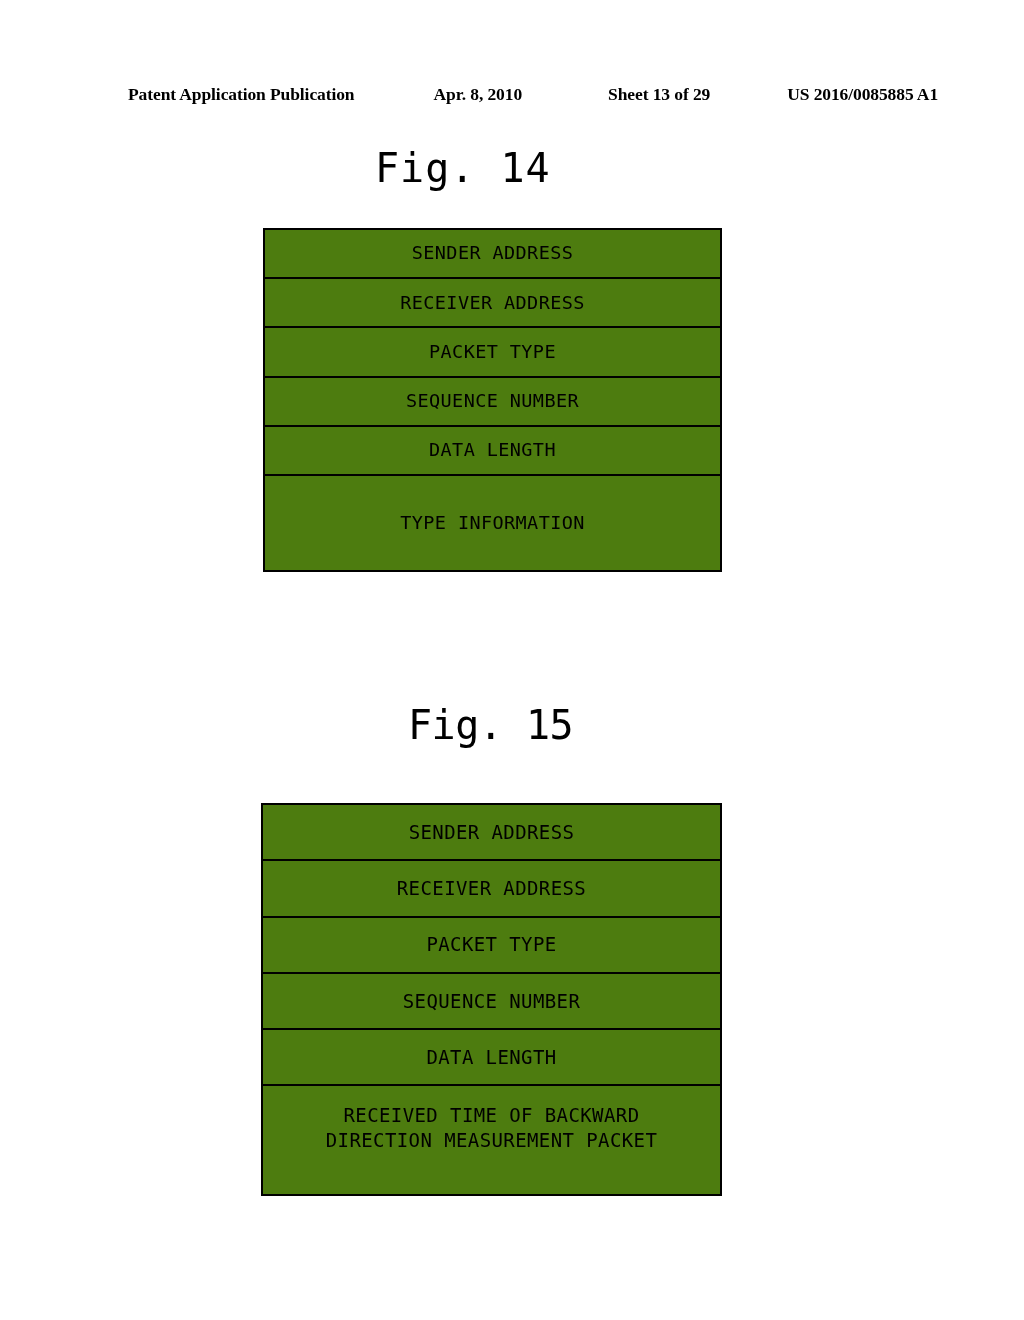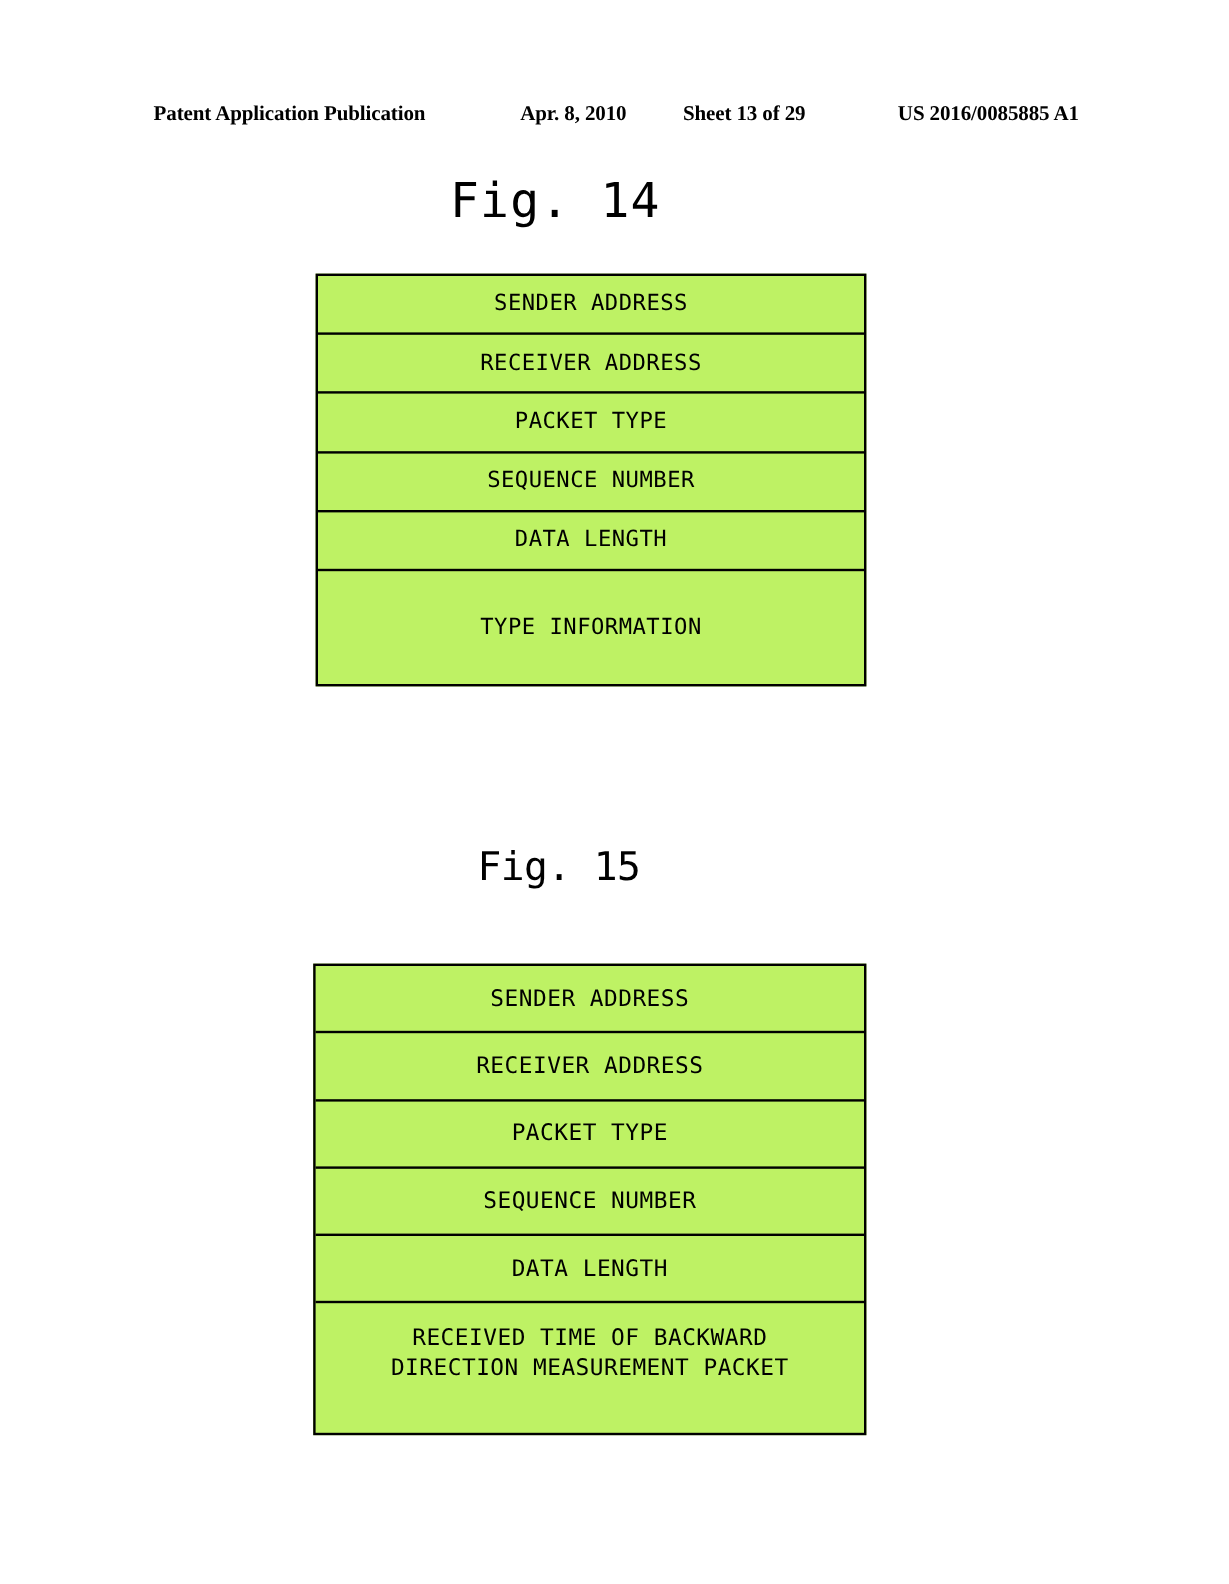--- a/index.html
+++ b/index.html
@@ -26,51 +26,51 @@
     display: flex;
     align-items: baseline;
     font-family: "Liberation Serif", "DejaVu Serif", serif;
     font-weight: bold;
     font-size: 17.5px;
     letter-spacing: -0.1px;
     white-space: nowrap;
     gap: 39px;
   }
   .hdr-pub    { margin-right: 40px; }
-  .hdr-date   { margin-right: 8px; }
-  .hdr-sheet  { margin-right: 38px; }
+  .hdr-date   { margin-right: 20px; }
+  .hdr-sheet  { margin-right: 38px; margin-left: 27px; }
   .hdr-docnum { }
 
   
   .fig-caption {
     position: absolute;
     font-family: "DejaVu Sans Mono", "Liberation Mono", monospace;
     font-weight: 400;
     color: #000;
     white-space: nowrap;
   }
   #fig14-caption {
     top: 145px;
     left: 375px;
     font-size: 40px;
     letter-spacing: 1px;
   }
   #fig15-caption {
     top: 702px;
-    left: 398px;
-    font-size: 33px;
+    left: 408px;
+    font-size: 40px;
     letter-spacing: -0.5px;
   }
 
   
   .packet-table {
     position: absolute;
     box-sizing: border-box;
     border: 2.2px solid #000;
-    background: #bef264;
+    background: #4d7c0f;
   }
   #fig14-table {
     left: 263px;
     top: 228px;
     width: 459px;
     height: 344px;
   }
   #fig15-table {
     left: 261px;
     top: 803px;

